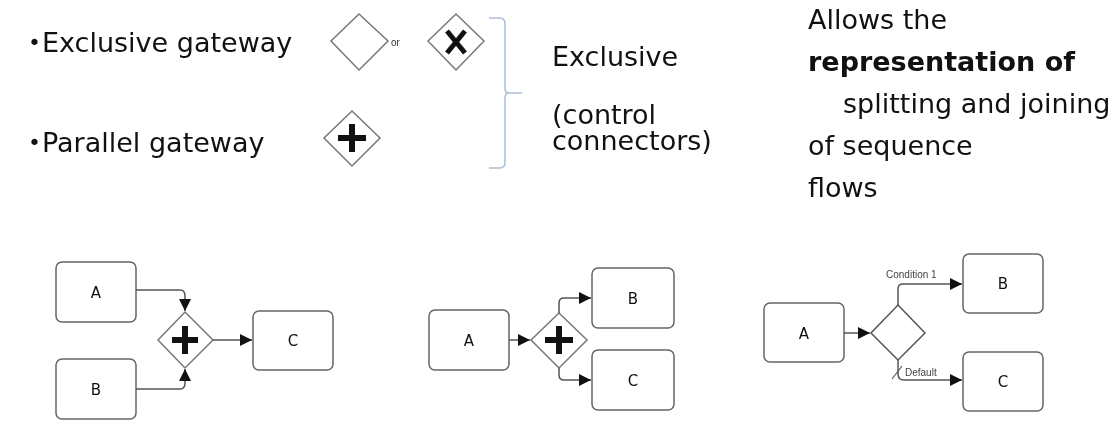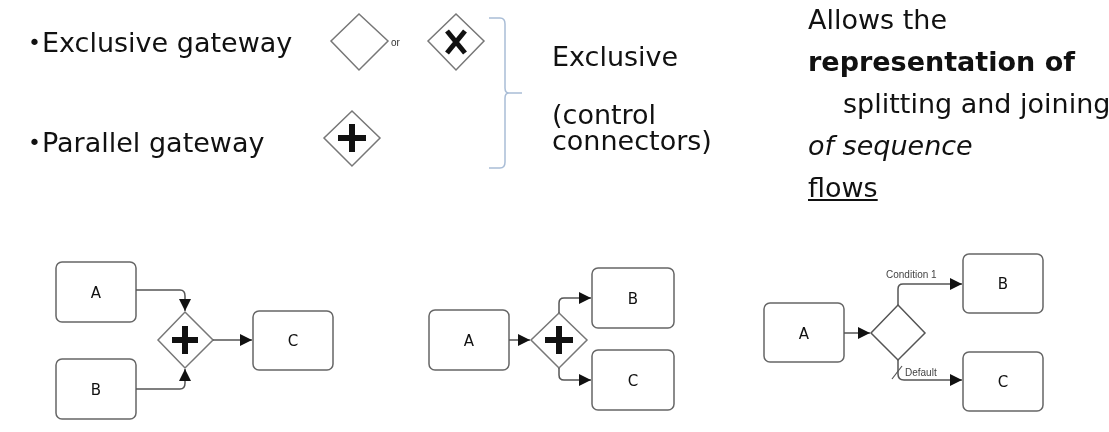--- a/index.html
+++ b/index.html
@@ -23,22 +23,22 @@
 <div>
   <span class="txt" style="left:552px; top:40px;">Exclusive</span>
   <span class="txt" style="left:552px; top:82px;margin-top:16px;">(control</span>
   <span class="txt" style="left:552px; top:124px;">connectors)</span>
 </div>
 
 <div>
   <span class="txt" style="left:808px; top:3px;text-align:center;">Allows the</span>
   <span class="txt" style="left:808px; top:45px;font-weight:bold;">representation of</span>
   <span class="txt" style="left:808px; top:87px;margin-left:35px;">splitting and joining</span>
-  <span class="txt" style="left:808px; top:129px;font-style:italic;">of sequence</span>
-  <span class="txt" style="left:808px; top:171px;text-decoration:underline;">flows</span>
+  <span class="txt" style="left:808px; top:129px;">of sequence</span>
+  <span class="txt" style="left:808px; top:171px;">flows</span>
 </div>
 
 <svg width="1109" height="432" viewBox="0 0 1109 432">
   <defs>
     <marker id="arr" viewBox="0 0 10 10" refX="10" refY="5" markerWidth="8" markerHeight="8" orient="auto">
       <path d="M0,0 L10,5 L0,10 z" fill="#111"></path>
     </marker>
   </defs>
 
   <g>

